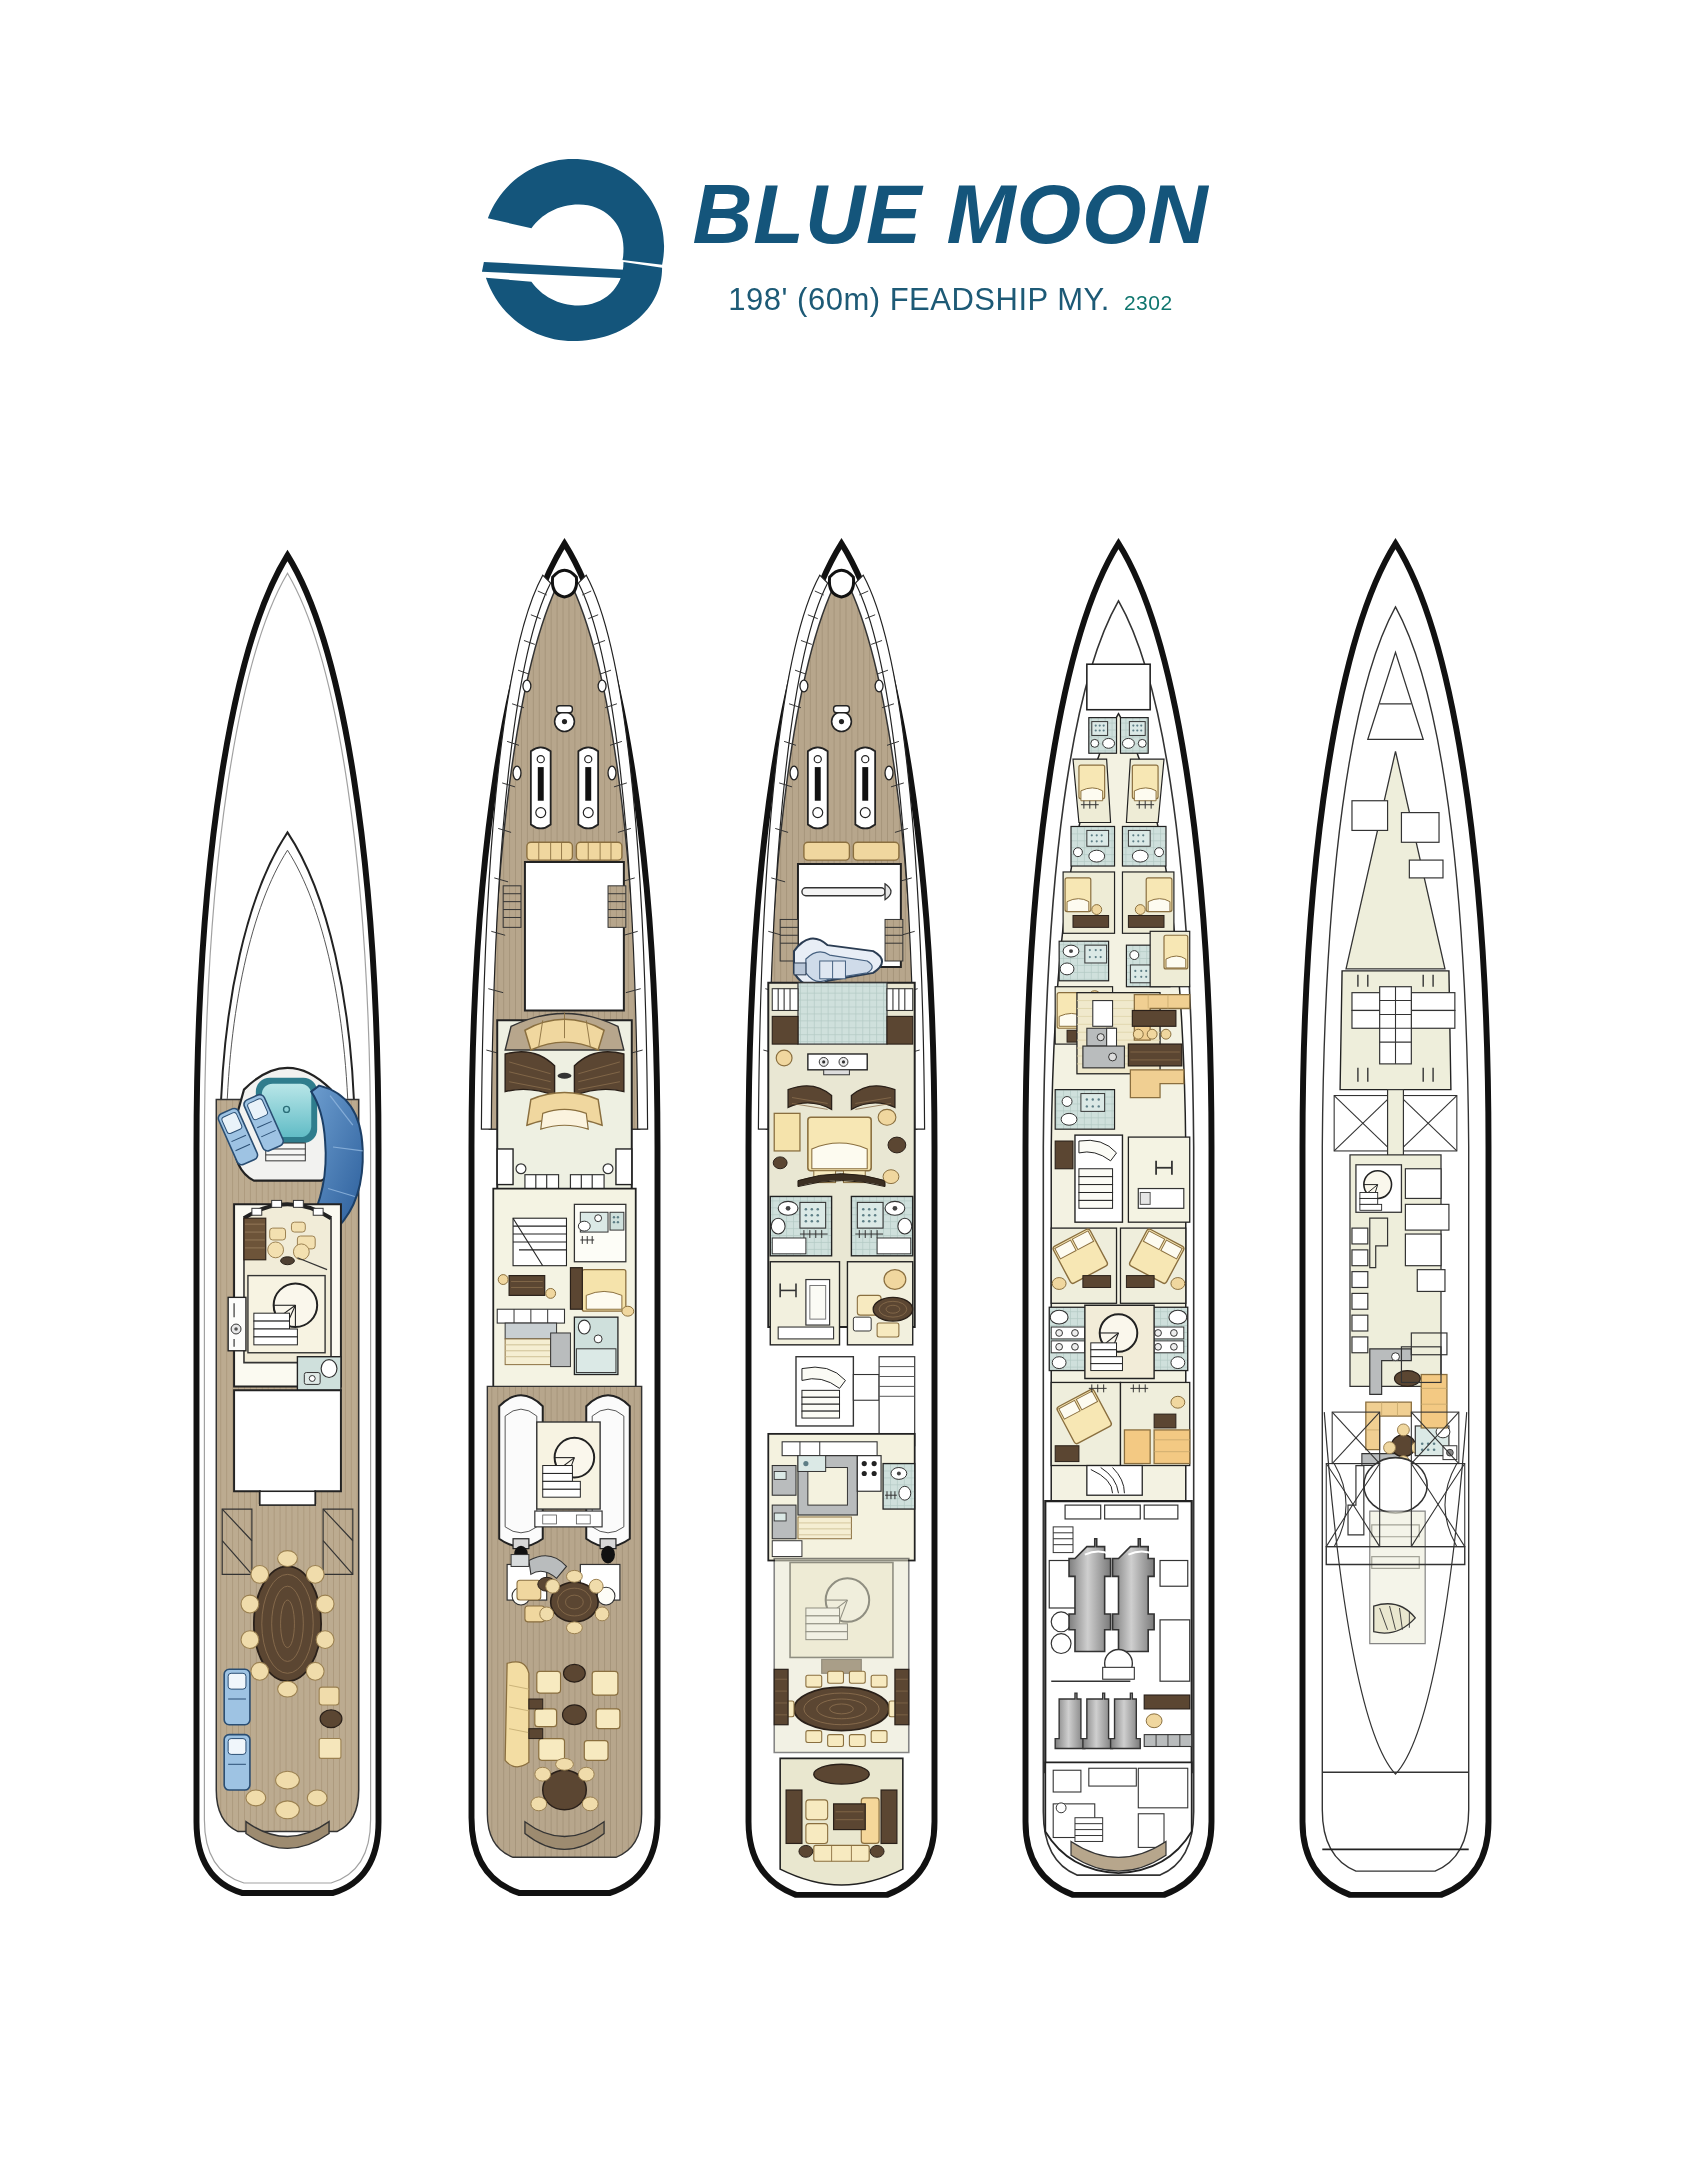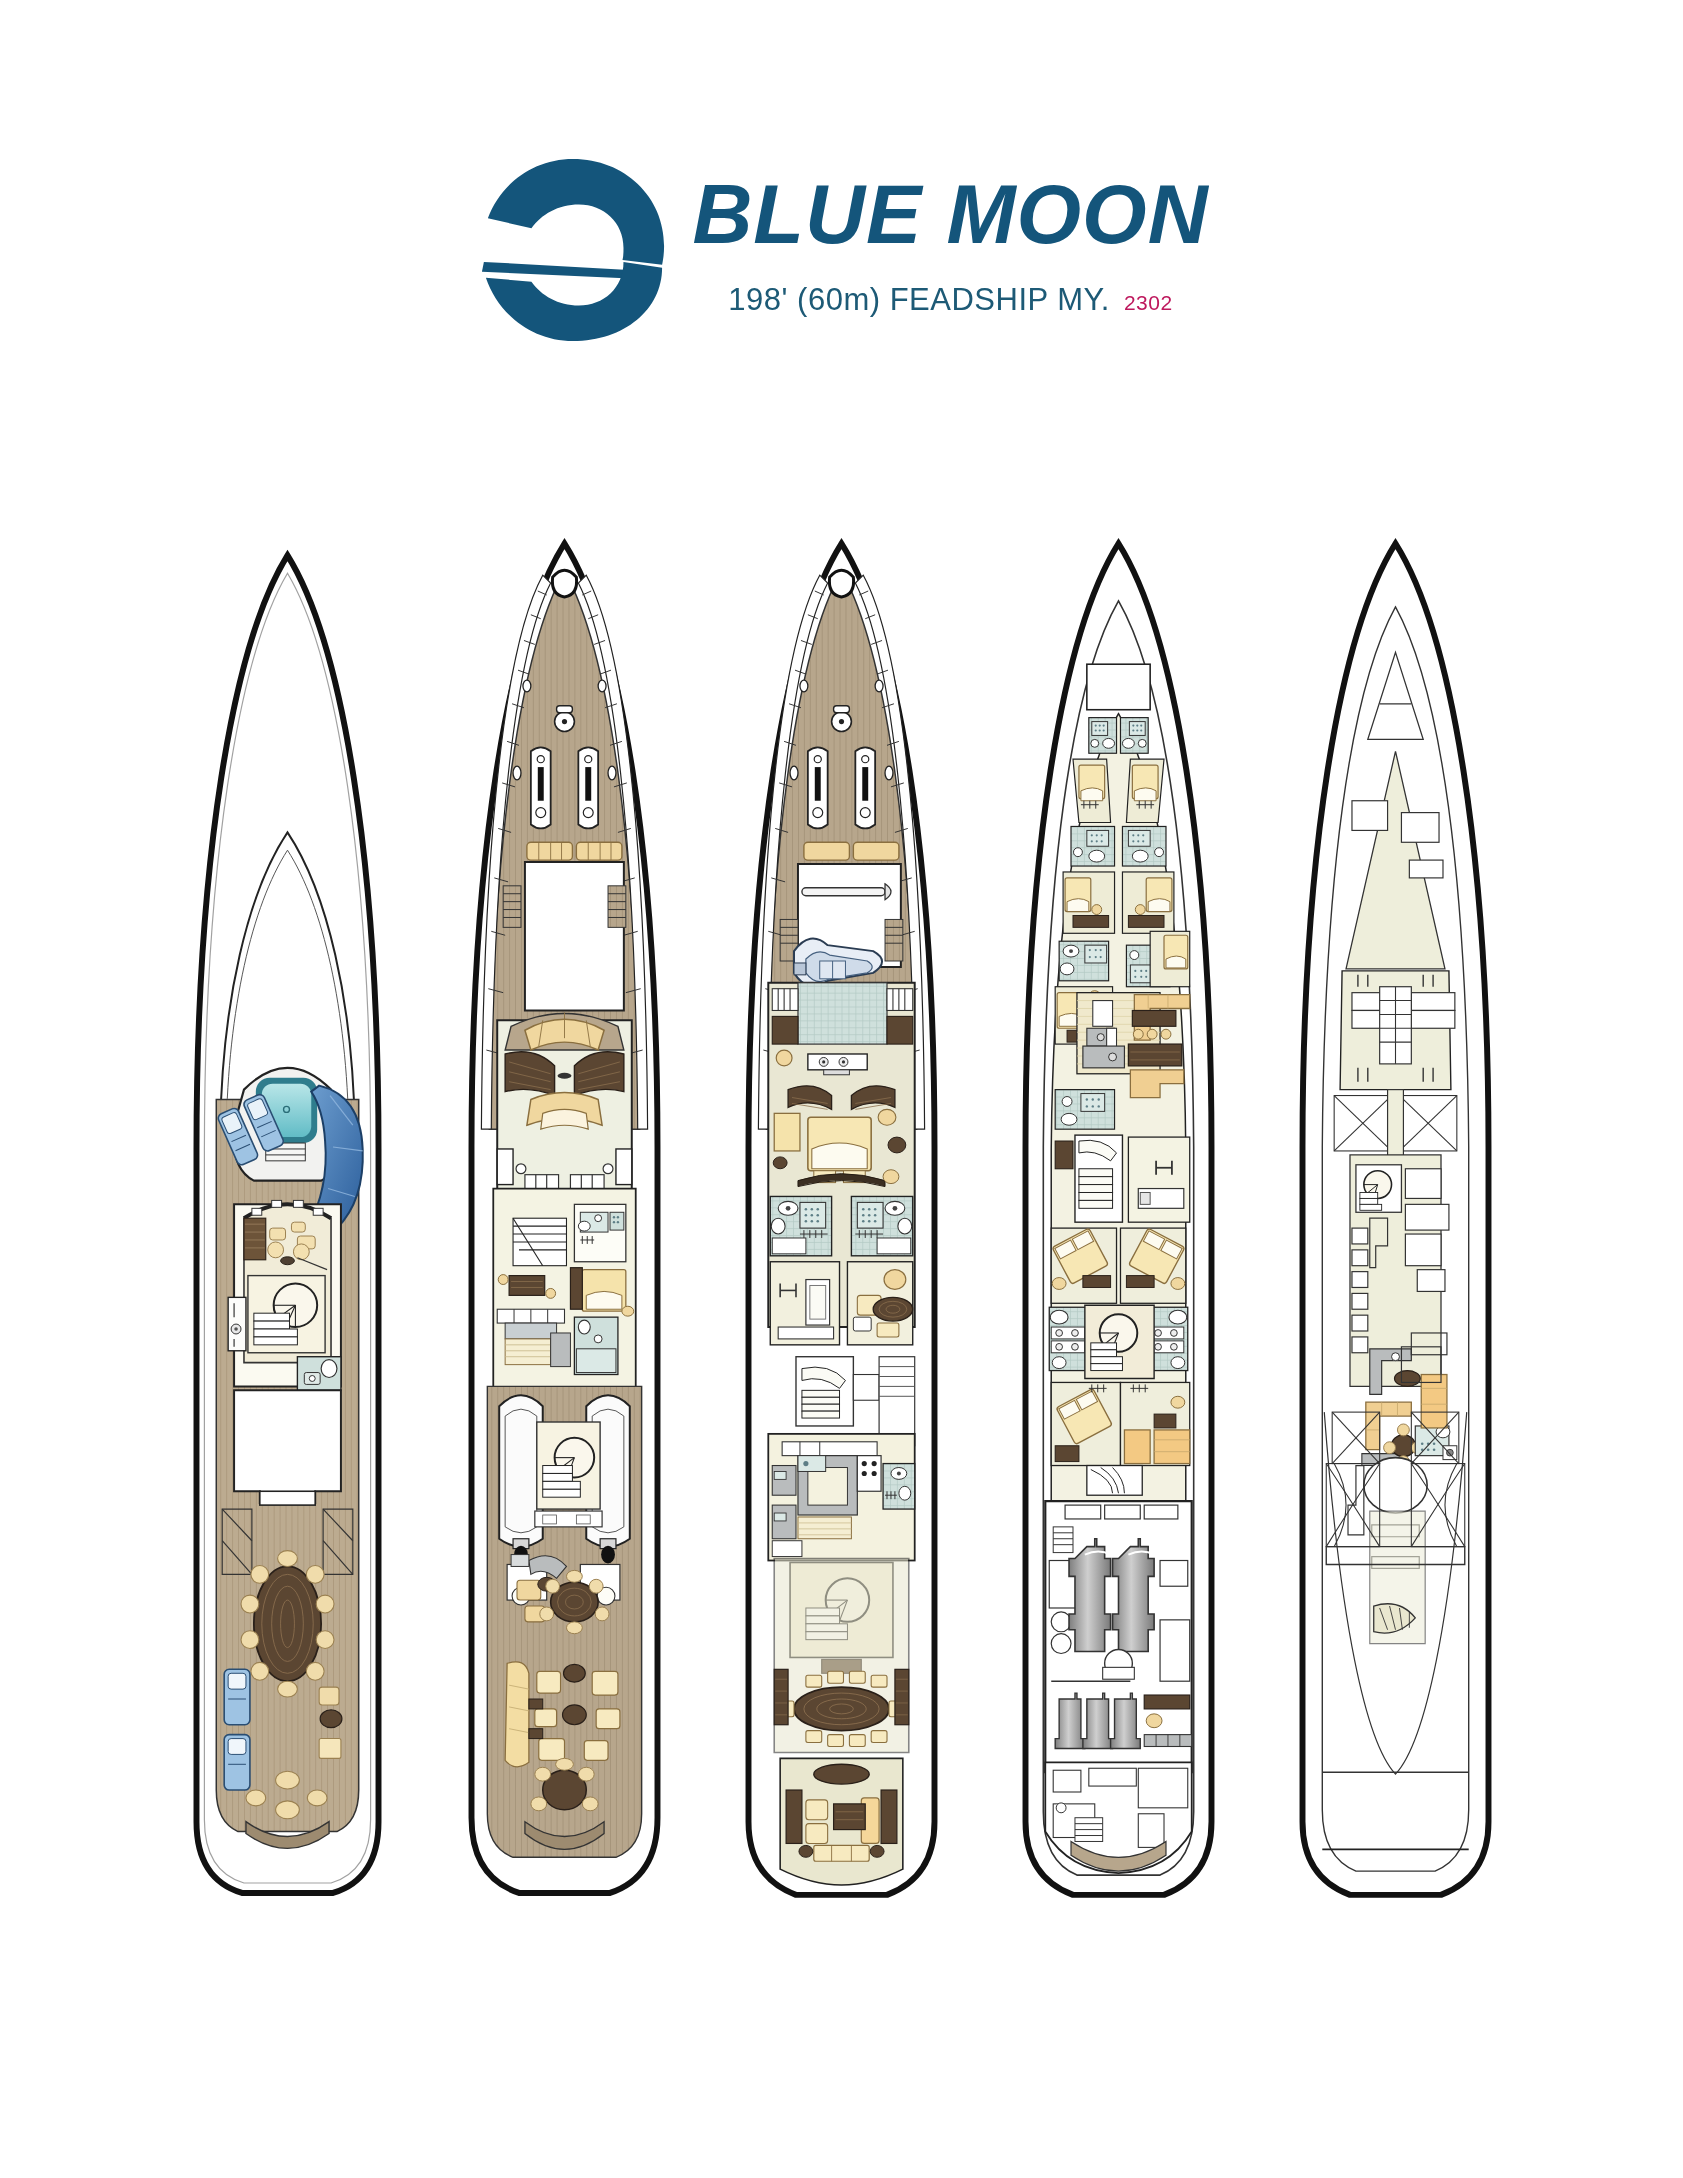--- a/index.html
+++ b/index.html
@@ -43,21 +43,21 @@
   }
   .subtitle{
     font-size:31px;
     color:#1d5a76;
     letter-spacing:0.5px;
     font-weight:300;
     font-family:"Liberation Sans", sans-serif;
   }
   .hullno{
     font-size:21px;
-    color:#be185d;
+    color:#0f766e;
     letter-spacing:0.5px;
     font-family:"Liberation Sans", sans-serif;
   }
 
   
   .decks{
     position:absolute;
     left:0;right:0;
     top:535px;
     height:1406px;

